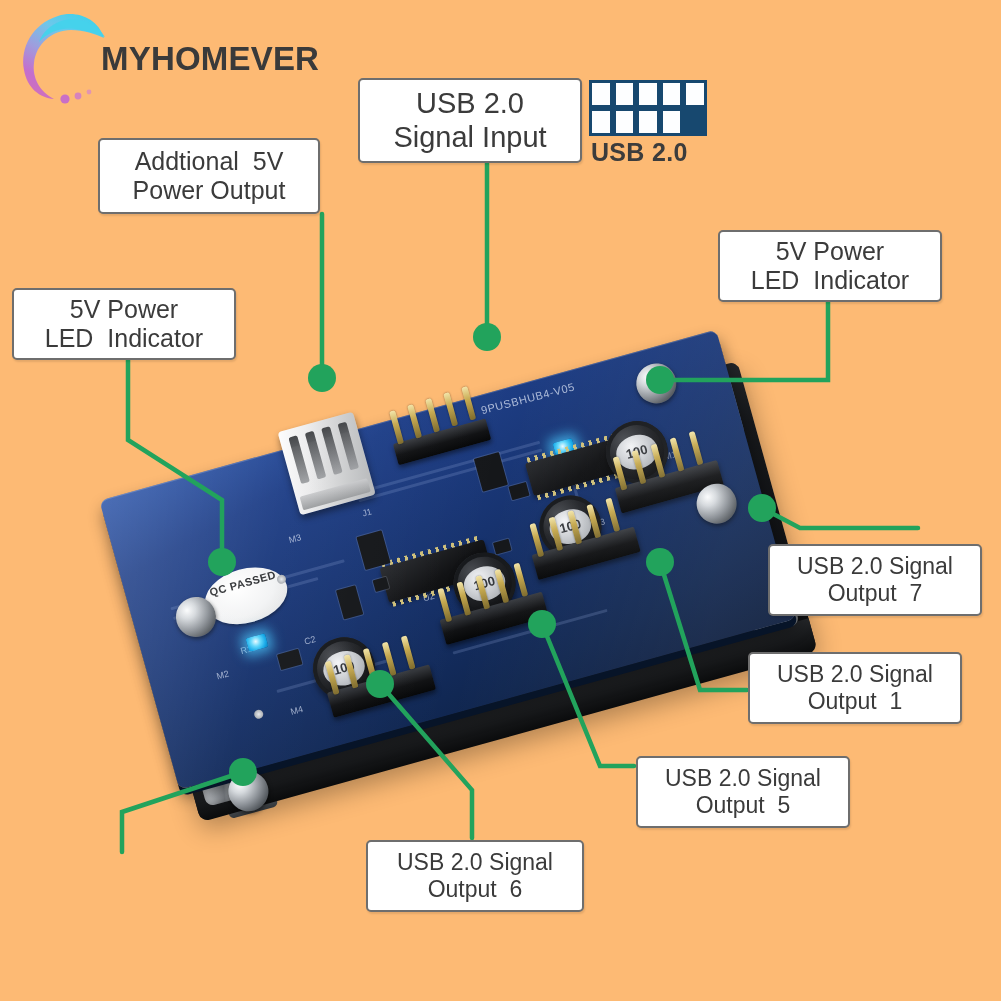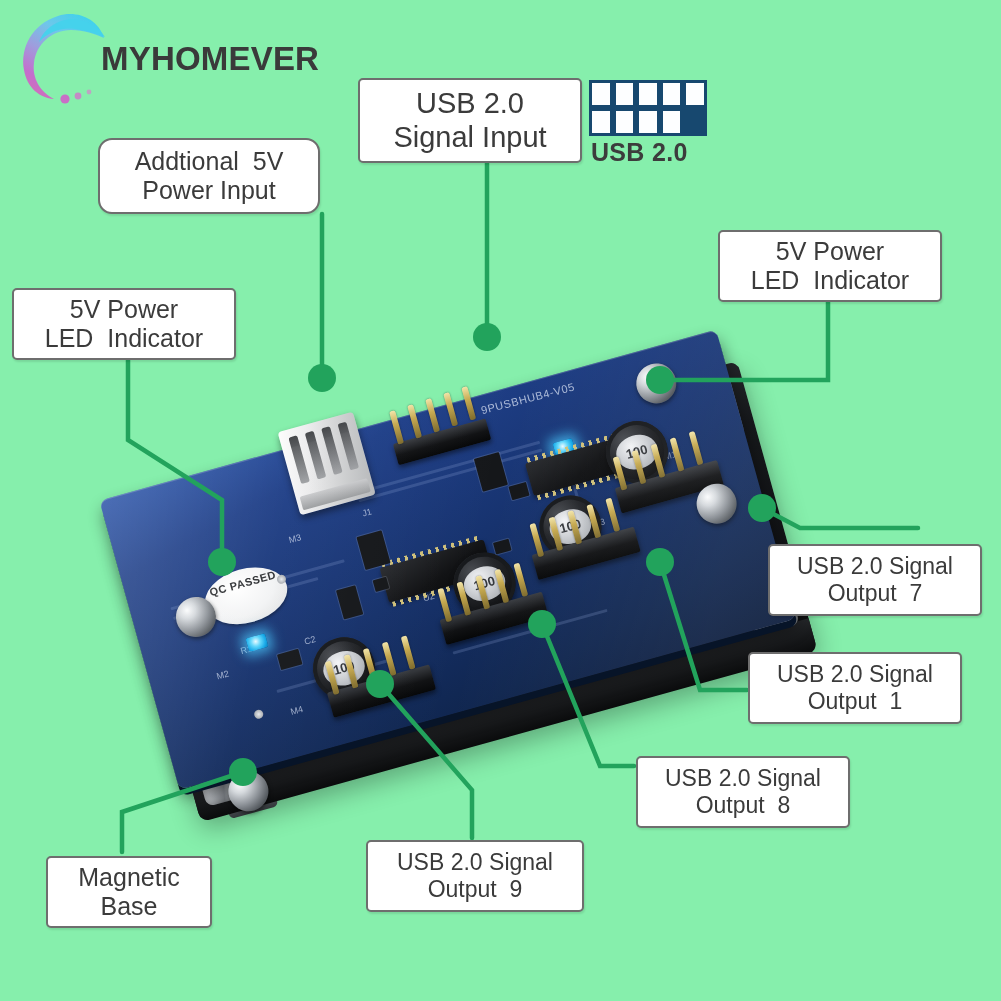--- a/index.html
+++ b/index.html
@@ -1,18 +1,18 @@
 <!DOCTYPE html>
 <html><head>
 <meta charset="utf-8">
 <style>
   html,body{margin:0;padding:0;background:#fff;}
   body{width:1001px;height:1001px;position:relative;overflow:hidden;
        font-family:"Liberation Sans",sans-serif;-webkit-font-smoothing:antialiased;}
-  #stage{position:absolute;inset:0;width:1001px;height:1001px;background:#86efac;}
+  #stage{position:absolute;inset:0;width:1001px;height:1001px;background:#fdba74;}
 
   
   #logo{position:absolute;left:6px;top:4px;width:330px;height:104px;}
   #logo-mark{position:absolute;left:4px;top:2px;width:104px;height:100px;}
   #logo-word{position:absolute;left:95px;top:36px;font-size:33px;letter-spacing:.2px;
              font-weight:700;color:#3a3a3a;white-space:nowrap;}
 
   
   #usb-badge{position:absolute;left:589px;top:80px;width:132px;height:96px;}
   #usb-badge-grid{position:absolute;left:0;top:0;width:118px;height:56px;
@@ -292,23 +292,23 @@
         <div class="screw" style="left:42px;top:118px;"></div>
         <div class="screw" style="left:46px;top:300px;"></div>
         <div class="screw" style="left:548px;top:16px;"></div>
         <div class="screw" style="left:574px;top:148px;"></div>
 
         <div class="pcb-sheen"></div>
       </div>
     </div>
   </div>
 
-  <div class="callout" style="left:98px;top:138px;width:222px;height:76px;font-size:25px;border-radius:14px;">
+  <div class="callout" style="left:98px;top:138px;width:222px;height:76px;font-size:25px;">
     <span>Addtional  5V</span>
-    <span>Power Input</span>
+    <span>Power Output</span>
   </div>
 
   <div class="callout" style="left:358px;top:78px;width:224px;height:85px;font-size:29px;">
     <span>USB 2.0</span>
     <span>Signal Input</span>
   </div>
 
   <div class="callout" style="left:12px;top:288px;width:224px;height:72px;font-size:25px;">
     <span>5V Power</span>
     <span>LED  Indicator</span>
@@ -324,26 +324,22 @@
     <span>Output  7</span>
   </div>
 
   <div class="callout" style="left:748px;top:652px;width:214px;height:72px;font-size:23px;">
     <span>USB 2.0 Signal</span>
     <span>Output  1</span>
   </div>
 
   <div class="callout" style="left:636px;top:756px;width:214px;height:72px;font-size:23px;">
     <span>USB 2.0 Signal</span>
-    <span>Output  8</span>
+    <span>Output  5</span>
   </div>
 
   <div class="callout" style="left:366px;top:840px;width:218px;height:72px;font-size:23px;">
     <span>USB 2.0 Signal</span>
-    <span>Output  9</span>
-  </div>
-
-  <div class="callout" style="left:46px;top:856px;width:166px;height:72px;font-size:25px;">
-    <span>Magnetic</span>
-    <span>Base</span>
-  </div>
+    <span>Output  6</span>
+  </div>
+
 
 </div>
 
 </body></html>

